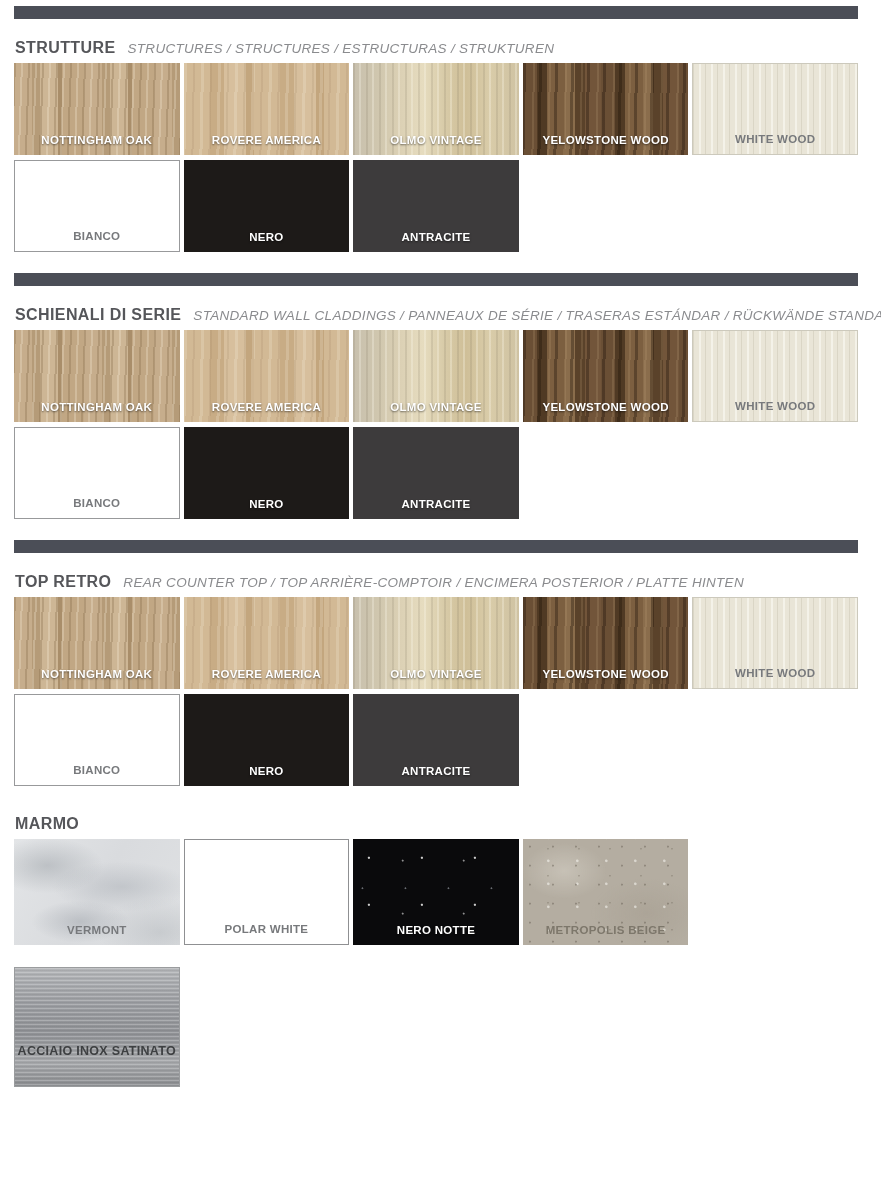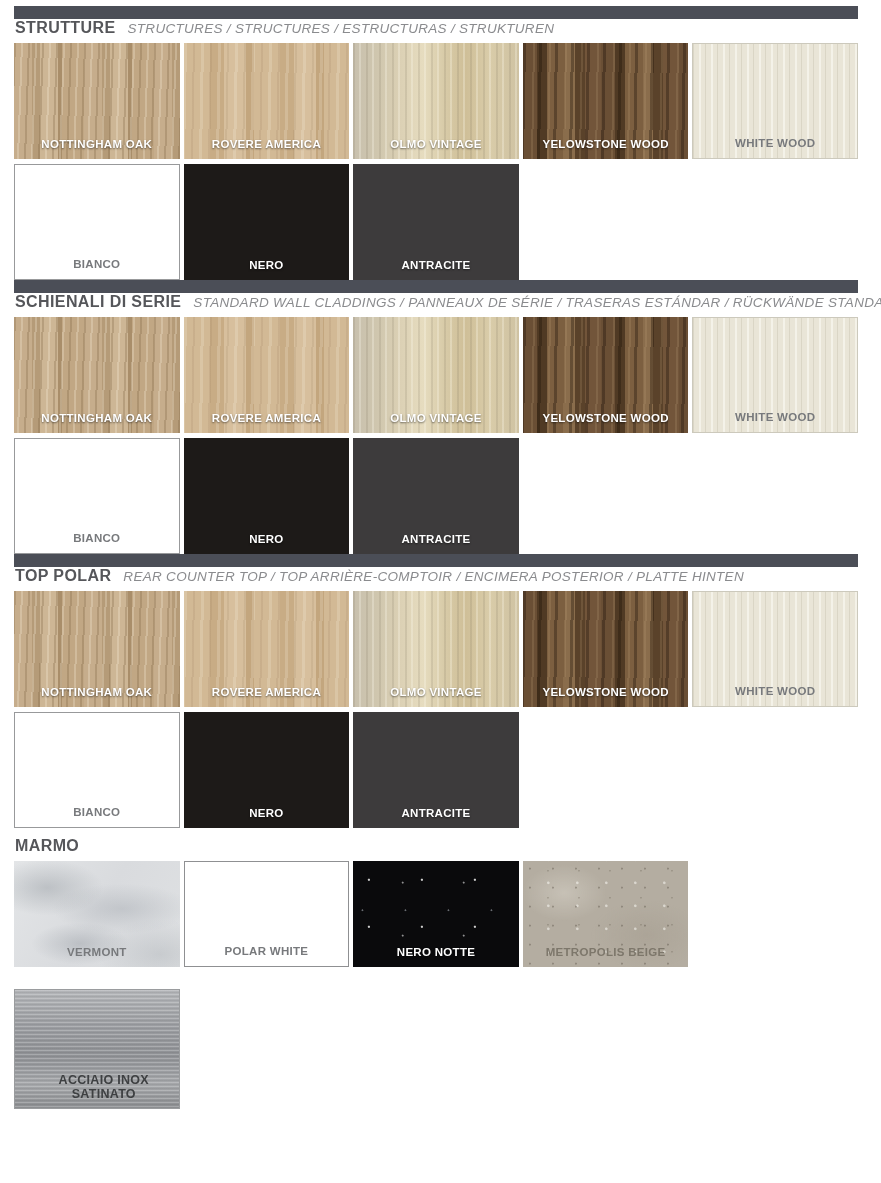--- a/index.html
+++ b/index.html
@@ -4,60 +4,60 @@
 <style>
   html,body{margin:0;padding:0;}
   body{
     width:881px;height:1183px;box-sizing:border-box;
     background:#ffffff;
     padding:6px 23px 6px 14px;
     font-family:"Liberation Sans",sans-serif;
     overflow:hidden;
   }
   section{margin:0;}
-  .sec-schienali,.sec-top-retro{}
+  .sec-schienali,.sec-top-retro{margin-top:21px;}
   .sec-marmo{margin-top:9px;}
   .sec-steel{margin-top:22px;}
 
   .bar{height:13px;background:#4b4e57;}
 
   .section-head{
     display:flex;align-items:baseline;gap:12px;
-    padding:0 0 6px 1px;white-space:nowrap;
+    padding:20px 0 6px 1px;white-space:nowrap;
   }
   .section-title{
     margin:0;font-size:16px;font-weight:bold;color:#55565a;
     letter-spacing:.4px;line-height:18px;
   }
   .section-subtitle{
     font-size:13.5px;font-style:italic;color:#8a8b8e;
     letter-spacing:.3px;line-height:16px;
   }
 
   .swatch-grid{
     display:grid;
     grid-template-columns:repeat(5,1fr);
     gap:5px 4px;
   }
   .swatch{
-    margin:0;position:relative;height:116px;
+    margin:0;position:relative;height:92px;
     box-sizing:border-box;
   }
   .sec-marmo .swatch{height:106px;}
   .sec-steel .swatch{height:120px;}
 
   .swatch-label{
     position:absolute;left:0;right:0;bottom:9px;
     text-align:center;
     font-size:11.5px;font-weight:bold;letter-spacing:.3px;
   }
   .tone-white .swatch-label{color:#ffffff;text-shadow:0 1px 2px rgba(0,0,0,.55);}
   .tone-gray .swatch-label{color:#77797c;}
   .tone-stone .swatch-label{color:#7d776b;}
-  .tone-dark .swatch-label{color:#3e4042;font-size:12.5px;bottom:7px;margin-left:14px;}
+  .tone-dark .swatch-label{color:#3e4042;font-size:12.5px;bottom:28px;}
 
   
   .tex-nottingham-oak{
     background:
       repeating-linear-gradient(92deg, rgba(122,96,62,.28) 0 2px, rgba(0,0,0,0) 2px 7px, rgba(255,246,228,.25) 7px 9px, rgba(0,0,0,0) 9px 14px),
       repeating-linear-gradient(90deg, #c6ad8c 0 18px, #b59b78 18px 26px, #cdb695 26px 44px, #a98e6a 44px 48px, #c1a784 48px 70px);
   }
   .tex-rovere-america{
     background:
       repeating-linear-gradient(91deg, rgba(255,250,238,.18) 0 3px, rgba(0,0,0,0) 3px 9px, rgba(146,118,84,.15) 9px 11px, rgba(0,0,0,0) 11px 17px),
@@ -193,21 +193,21 @@
   </figure>
         <figure class="swatch tex-antracite tone-white">
     <figcaption class="swatch-label">ANTRACITE</figcaption>
   </figure>
       </div>
   </section>
 
   <section class="sec-top-retro">
     <div class="bar"></div>
     <header class="section-head">
-      <h2 class="section-title">TOP POLAR</h2>
+      <h2 class="section-title">TOP RETRO</h2>
       <span class="section-subtitle">REAR COUNTER TOP / TOP ARRIÈRE-COMPTOIR / ENCIMERA POSTERIOR / PLATTE HINTEN</span>
     </header>
     <div class="swatch-grid">
         <figure class="swatch tex-nottingham-oak tone-white">
     <figcaption class="swatch-label">NOTTINGHAM OAK</figcaption>
   </figure>
         <figure class="swatch tex-rovere-america tone-white">
     <figcaption class="swatch-label">ROVERE AMERICA</figcaption>
   </figure>
         <figure class="swatch tex-olmo-vintage tone-white">

